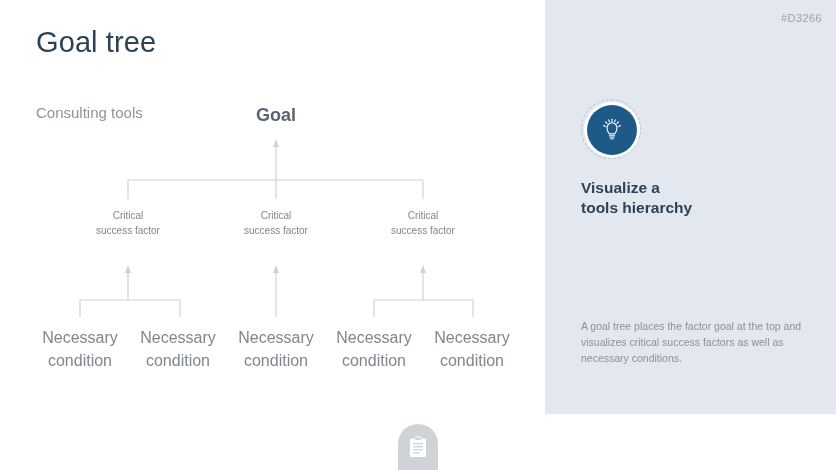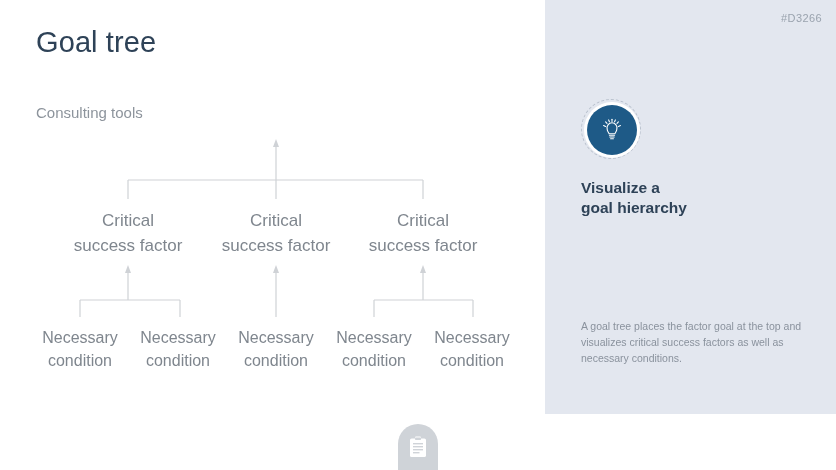--- a/index.html
+++ b/index.html
@@ -62,21 +62,21 @@
   }
   .goal-label {
     position: absolute;
     text-align: center;
     color: #5a6470;
     font-size: 18px;
     font-weight: bold;
     width: 140px;
   }
   .csf-label {
-    font-size: 17px;
+    font-size: 10px;
     width: 130px;
     text-align: center;
   }
   .nc-label {
     font-size: 16px;
     width: 110px;
   }
   .diagram svg {
     position: absolute;
     left: 0;
@@ -214,20 +214,21 @@
           <polygon points="276,170 273,178 279,178" fill="#cfd2d6" stroke="none"></polygon>
 
           <line x1="423" y1="205" x2="423" y2="174"></line>
           <polygon points="423,170 420,178 426,178" fill="#cfd2d6" stroke="none"></polygon>
           <line x1="374" y1="205" x2="473" y2="205"></line>
           <line x1="374" y1="205" x2="374" y2="222"></line>
           <line x1="473" y1="205" x2="473" y2="222"></line>
         </g>
       </svg>
 
+      <div class="goal-label" style="left:206px; top:10px;">Goal</div>
 
       <div class="node-label csf-label" style="left:63px; top:114px;">Critical
 success factor</div>
       <div class="node-label csf-label" style="left:211px; top:114px;">Critical
 success factor</div>
       <div class="node-label csf-label" style="left:358px; top:114px;">Critical
 success factor</div>
 
       <div class="node-label nc-label" style="left:25px; top:231px;">Necessary
 condition</div>
@@ -276,17 +277,17 @@
             <line x1="10.6" y1="3.9" x2="11.4" y2="5.8"></line>
             <line x1="17.4" y1="3.9" x2="16.6" y2="5.8"></line>
             <line x1="5.6" y1="9.5" x2="7.5" y2="10.4"></line>
             <line x1="22.4" y1="9.5" x2="20.5" y2="10.4"></line>
           </g>
         </svg>
       </div>
     </div>
 
     <div class="panel-heading">Visualize a
-goal hierarchy</div>
+tools hierarchy</div>
     <div class="panel-caption">A goal tree places the factor goal at the top and visualizes critical success factors as well as necessary conditions.</div>
   </div>
 
 </div>
 
 </body></html>

